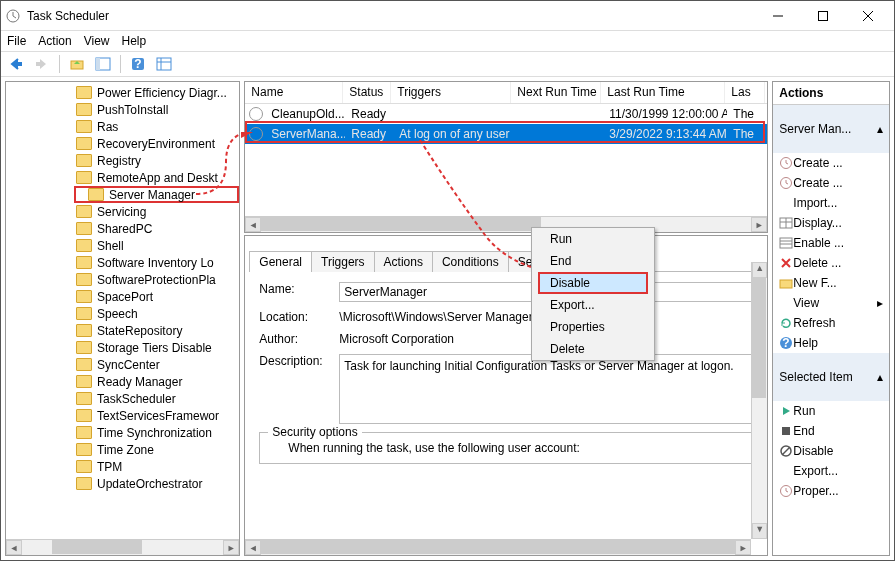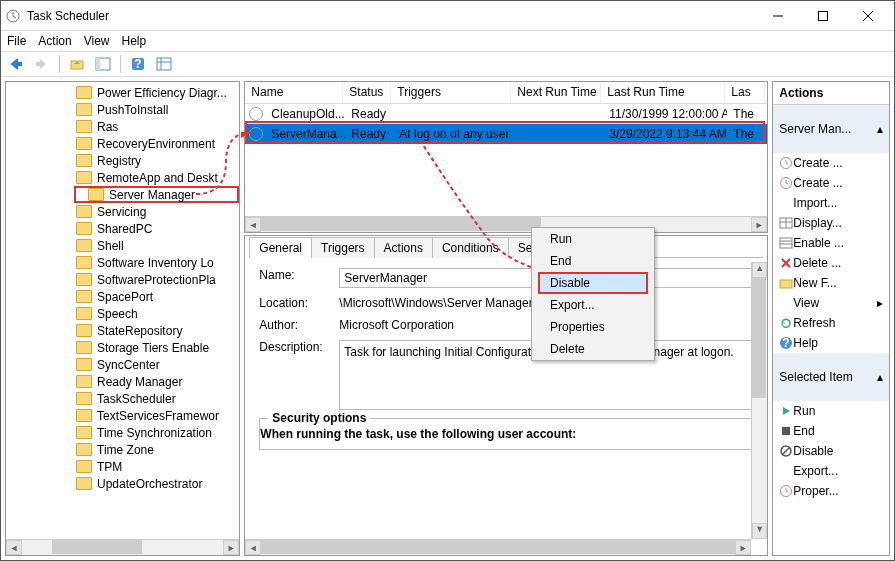--- a/index.html
+++ b/index.html
@@ -29,33 +29,33 @@
 .grid-header div { padding: 3px 6px; border-right: 1px solid #eee; white-space: nowrap; overflow: hidden; }
 .col-name { width: 98px; }
 .col-status { width: 48px; }
 .col-triggers { width: 120px; }
 .col-next { width: 90px; }
 .col-last { width: 124px; }
 .col-lastcol { width: 40px; }
 .grid-row { display: flex; height: 20px; align-items: center; }
 .grid-row div { padding: 0 6px; white-space: nowrap; overflow: hidden; }
 .grid-row .ico { width: 14px; height: 14px; border-radius: 50%; border: 1px solid #999; margin-left: 4px; margin-right: 2px; flex-shrink:0; }
-.grid-row.selected { background: #0078d7; color: #000000; }
+.grid-row.selected { background: #0078d7; color: #e5e5e5; }
 .selected-box { position: absolute; border: 2px solid #d33; left: 0px; top: 39px; width: 520px; height: 22px; pointer-events: none; z-index:5;}
 .details-panel { border: 1px solid #999; flex: 1; position: relative; overflow: hidden; }
-.tabs { display: flex; height: 22px; border-bottom: 1px solid #bbb; margin: 0 4px 0 4px; }
+.tabs { display: flex; height: 22px; border-bottom: 1px solid #bbb; margin: 14px 4px 0 4px; }
 .tab { padding: 3px 9px; border: 1px solid #bbb; border-bottom: none; background: #fff; margin-right: -1px; position: relative; top: 1px; }
 .tab.active { background: #fff; z-index: 2; }
 .tab.inactive { background: #f4f4f4; }
 .details-body { padding: 10px 14px; }
 .field-row { display: flex; margin-bottom: 8px; align-items: flex-start; }
 .field-label { width: 80px; }
 .field-value { flex: 1; border: 1px solid #bbb; padding: 2px 4px; background: #fff; min-height: 18px; }
 .field-desc { flex: 1; border: 1px solid #bbb; padding: 4px; background: #fff; height: 70px; }
-.sec-group { border: 1px solid #bbb; padding: 8px 0; position: relative; font-weight: bold; }
+.sec-group { border: 1px solid #bbb; padding: 8px 28px; position: relative; }
 .sec-group .legend { position: absolute; top: -8px; left: 8px; background: #fff; padding: 0 4px; }
 .vscroll-details { position: absolute; top: 26px; right: 0; bottom: 16px; width: 16px; background: #f0f0f0; border-left: 1px solid #ccc; }
 .vscroll-details .vbtn { height: 16px; background:#e5e5e5; border:1px solid #ccc; text-align:center; font-size:9px; color:#666;}
 .vscroll-details .vtrack { height: calc(100% - 32px); position:relative;}
 .vscroll-details .vthumb { position:absolute; top:0; width:14px; height:120px; background:#ccc;}
 .actions-pane { width: 120px; border: 1px solid #999; margin: 4px 4px 4px 2px; overflow: hidden; }
 .actions-head { background: #fff; padding: 4px 6px; font-weight: bold; border-bottom: 1px solid #ccc; }
 .actions-section { background: #e8eff7; padding: 17px 6px; display: flex; justify-content: space-between; align-items: center; }
 .action-item { display: flex; align-items: center; padding: 3px 6px; white-space: nowrap; overflow: hidden; }
 .action-item .aico { width: 14px; height: 14px; flex-shrink: 0; }
@@ -200,21 +200,21 @@
         <div class="tree-item">
           <div class="folder-icon"></div>
           <span>Speech</span>
         </div>
         <div class="tree-item">
           <div class="folder-icon"></div>
           <span>StateRepository</span>
         </div>
         <div class="tree-item">
           <div class="folder-icon"></div>
-          <span>Storage Tiers Enable</span>
+          <span>Storage Tiers Disable</span>
         </div>
         <div class="tree-item">
           <div class="folder-icon"></div>
           <span>SyncCenter</span>
         </div>
         <div class="tree-item">
           <div class="folder-icon"></div>
           <span>Ready Manager</span>
         </div>
         <div class="tree-item">

